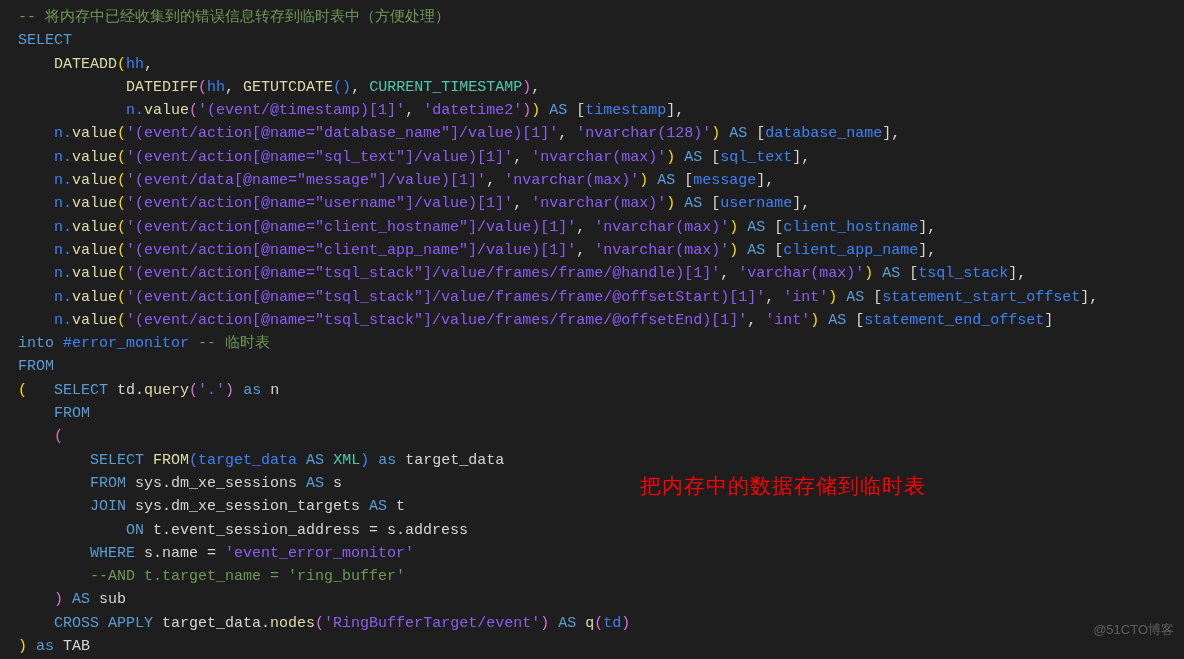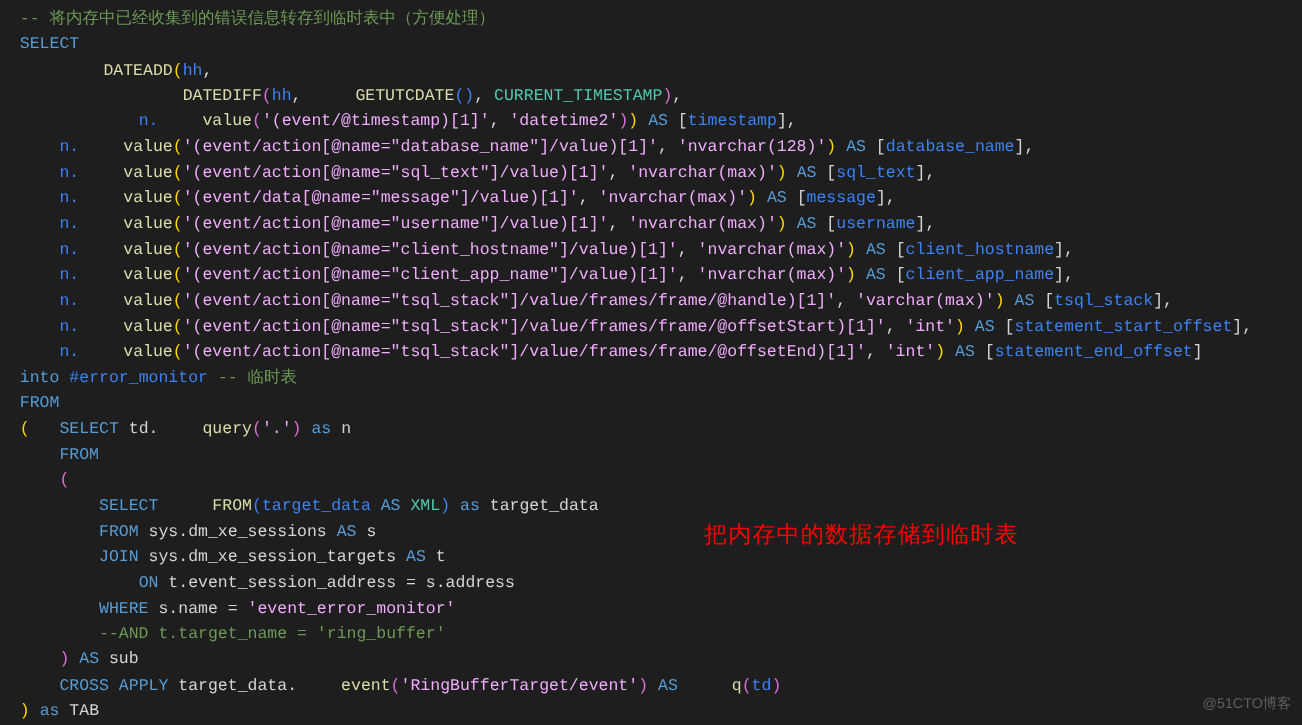--- a/index.html
+++ b/index.html
@@ -8,41 +8,41 @@
     margin:0;
     padding:6px 0 0 18px;
     font-family:Consolas,"Courier New",monospace;
     font-size:15px;
     line-height:23.3px;
     white-space:pre;
     letter-spacing:0px;
   }
   .cm{color:#6a9955;} 
   .kw{color:#569cd6;margin-top:48px;} 
-  .fn{color:#dcdcaa;margin-left:40px;} 
-  .st{color:#f0abfc;} 
+  .fn{color:#dcdcaa;} 
+  .st{color:#8b5cf6;} 
   .id{color:#3b82f6;} 
   .op{color:#d4d4d4;} 
   .gl{color:#4ec9b0;text-align:right;} 
   .br{color:#ffd700;} 
   .br2{color:#da70d6;}
   .annot{
     position:absolute;
     left:640px;
     top:472px;
     color:#ff0000;
     font-family:"Microsoft YaHei","SimSun",sans-serif;
     font-size:21px;
     letter-spacing:1px;
     text-align:center;
   }
   .watermark{
     position:absolute;
     right:10px;
-    bottom:10px;
+    bottom:20px;
     color:#888;
     font-family:"Microsoft YaHei",sans-serif;
     font-size:13px;
     opacity:0.6;
   }
 </style>
 </head>
 <body>
 
 <pre class="code" id="code-block"><span class="cm">-- 将内存中已经收集到的错误信息转存到临时表中（方便处理）</span>
@@ -64,18 +64,18 @@
 <span class="br">(</span><span class="op">   </span><span class="kw">SELECT</span><span class="op"> td.</span><span class="fn">query</span><span class="br2">(</span><span class="st">'.'</span><span class="br2">)</span><span class="op"> </span><span class="kw">as</span><span class="op"> n</span>
     <span class="kw">FROM</span>
     <span class="br2">(</span>
         <span class="kw">SELECT</span><span class="op"> </span><span class="fn">FROM</span><span class="id">(</span><span class="id">target_data </span><span class="kw">AS</span><span class="op"> </span><span class="gl">XML</span><span class="id">)</span><span class="op"> </span><span class="kw">as</span><span class="op"> target_data</span>
         <span class="kw">FROM</span><span class="op"> sys.dm_xe_sessions </span><span class="kw">AS</span><span class="op"> s</span>
         <span class="kw">JOIN</span><span class="op"> sys.dm_xe_session_targets </span><span class="kw">AS</span><span class="op"> t</span>
             <span class="kw">ON</span><span class="op"> t.event_session_address = s.address</span>
         <span class="kw">WHERE</span><span class="op"> s.name = </span><span class="st">'event_error_monitor'</span>
         <span class="cm">--AND t.target_name = 'ring_buffer'</span>
     <span class="br2">)</span><span class="op"> </span><span class="kw">AS</span><span class="op"> sub</span>
-    <span class="kw">CROSS APPLY</span><span class="op"> target_data.</span><span class="fn">event</span><span class="br2">(</span><span class="st">'RingBufferTarget/event'</span><span class="br2">)</span><span class="op"> </span><span class="kw">AS</span><span class="op"> </span><span class="fn">q</span><span class="br2">(</span><span class="id">td</span><span class="br2">)</span>
+    <span class="kw">CROSS APPLY</span><span class="op"> target_data.</span><span class="fn">nodes</span><span class="br2">(</span><span class="st">'RingBufferTarget/event'</span><span class="br2">)</span><span class="op"> </span><span class="kw">AS</span><span class="op"> </span><span class="fn">q</span><span class="br2">(</span><span class="id">td</span><span class="br2">)</span>
 <span class="br">)</span><span class="op"> </span><span class="kw">as</span><span class="op"> TAB</span>
 </pre>
 
 <div class="annot">把内存中的数据存储到临时表</div>
 <div class="watermark">@51CTO博客</div>
 
 </body></html>

